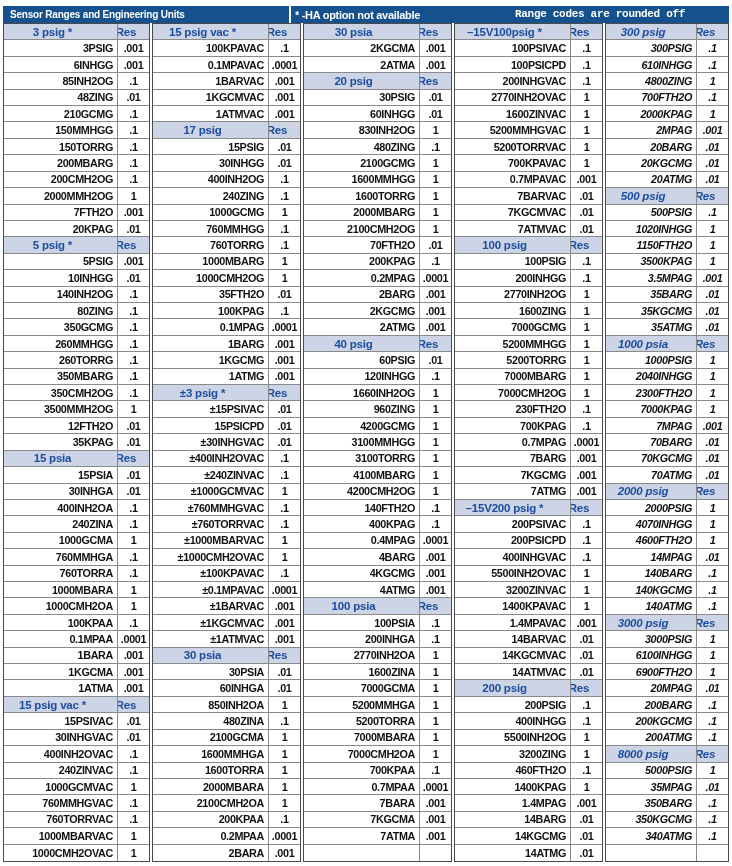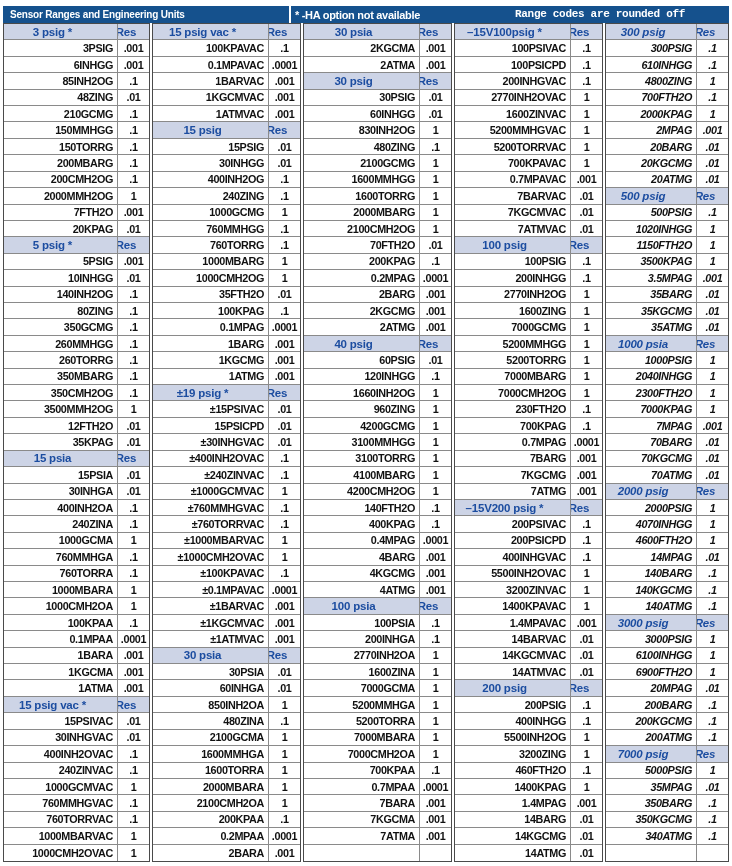--- a/index.html
+++ b/index.html
@@ -191,21 +191,21 @@
         <div class="cell name">100KPAVAC</div>
         <div class="cell res">.1</div>
         <div class="cell name">0.1MPAVAC</div>
         <div class="cell res">.0001</div>
         <div class="cell name">1BARVAC</div>
         <div class="cell res">.001</div>
         <div class="cell name">1KGCMVAC</div>
         <div class="cell res">.001</div>
         <div class="cell name">1ATMVAC</div>
         <div class="cell res">.001</div>
-        <div class="cell name hdr">15 psig</div>
+        <div class="cell name hdr">17 psig</div>
         <div class="cell res hdr">Res</div>
         <div class="cell name">15PSIG</div>
         <div class="cell res">.01</div>
         <div class="cell name">30INHGG</div>
         <div class="cell res">.01</div>
         <div class="cell name">400INH2OG</div>
         <div class="cell res">.1</div>
         <div class="cell name">240ZING</div>
         <div class="cell res">.1</div>
         <div class="cell name">1000GCMG</div>
@@ -223,21 +223,21 @@
         <div class="cell name">100KPAG</div>
         <div class="cell res">.1</div>
         <div class="cell name">0.1MPAG</div>
         <div class="cell res">.0001</div>
         <div class="cell name">1BARG</div>
         <div class="cell res">.001</div>
         <div class="cell name">1KGCMG</div>
         <div class="cell res">.001</div>
         <div class="cell name">1ATMG</div>
         <div class="cell res">.001</div>
-        <div class="cell name hdr">±19 psig *</div>
+        <div class="cell name hdr">±3 psig *</div>
         <div class="cell res hdr">Res</div>
         <div class="cell name">±15PSIVAC</div>
         <div class="cell res">.01</div>
         <div class="cell name">15PSICPD</div>
         <div class="cell res">.01</div>
         <div class="cell name">±30INHGVAC</div>
         <div class="cell res">.01</div>
         <div class="cell name">±400INH2OVAC</div>
         <div class="cell res">.1</div>
         <div class="cell name">±240ZINVAC</div>
@@ -289,21 +289,21 @@
         <div class="cell name">2BARA</div>
         <div class="cell res">.001</div>
       </div>
       <div class="group">
         <div class="cell name hdr">30 psia</div>
         <div class="cell res hdr">Res</div>
         <div class="cell name">2KGCMA</div>
         <div class="cell res">.001</div>
         <div class="cell name">2ATMA</div>
         <div class="cell res">.001</div>
-        <div class="cell name hdr">30 psig</div>
+        <div class="cell name hdr">20 psig</div>
         <div class="cell res hdr">Res</div>
         <div class="cell name">30PSIG</div>
         <div class="cell res">.01</div>
         <div class="cell name">60INHGG</div>
         <div class="cell res">.01</div>
         <div class="cell name">830INH2OG</div>
         <div class="cell res">1</div>
         <div class="cell name">480ZING</div>
         <div class="cell res">.1</div>
         <div class="cell name">2100GCMG</div>
@@ -579,21 +579,21 @@
         <div class="cell name">6900FTH2O</div>
         <div class="cell res">1</div>
         <div class="cell name">20MPAG</div>
         <div class="cell res">.01</div>
         <div class="cell name">200BARG</div>
         <div class="cell res">.1</div>
         <div class="cell name">200KGCMG</div>
         <div class="cell res">.1</div>
         <div class="cell name">200ATMG</div>
         <div class="cell res">.1</div>
-        <div class="cell name hdr">7000 psig</div>
+        <div class="cell name hdr">8000 psig</div>
         <div class="cell res hdr">Res</div>
         <div class="cell name">5000PSIG</div>
         <div class="cell res">1</div>
         <div class="cell name">35MPAG</div>
         <div class="cell res">.01</div>
         <div class="cell name">350BARG</div>
         <div class="cell res">.1</div>
         <div class="cell name">350KGCMG</div>
         <div class="cell res">.1</div>
         <div class="cell name">340ATMG</div>

